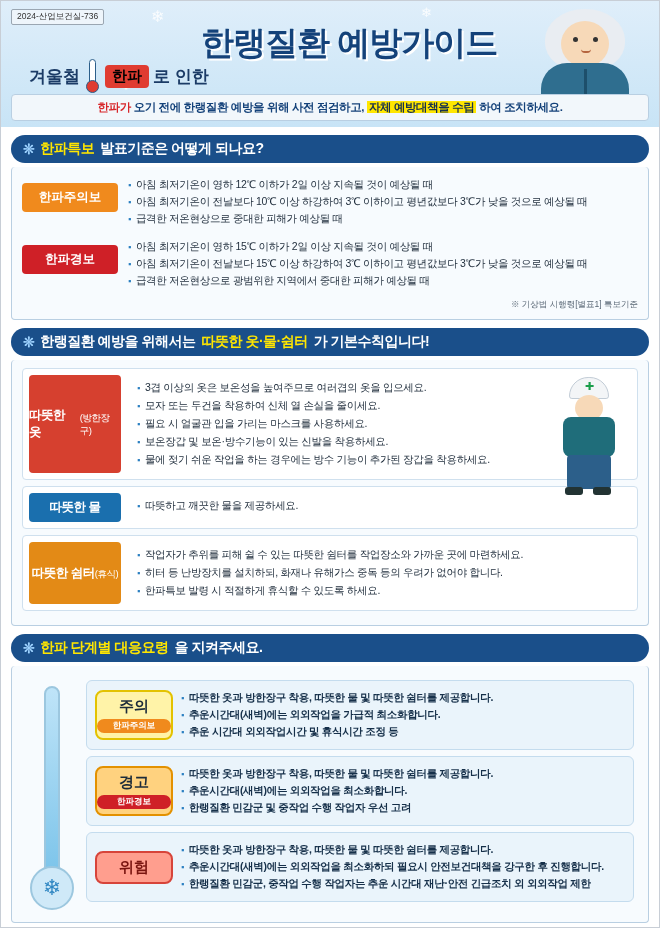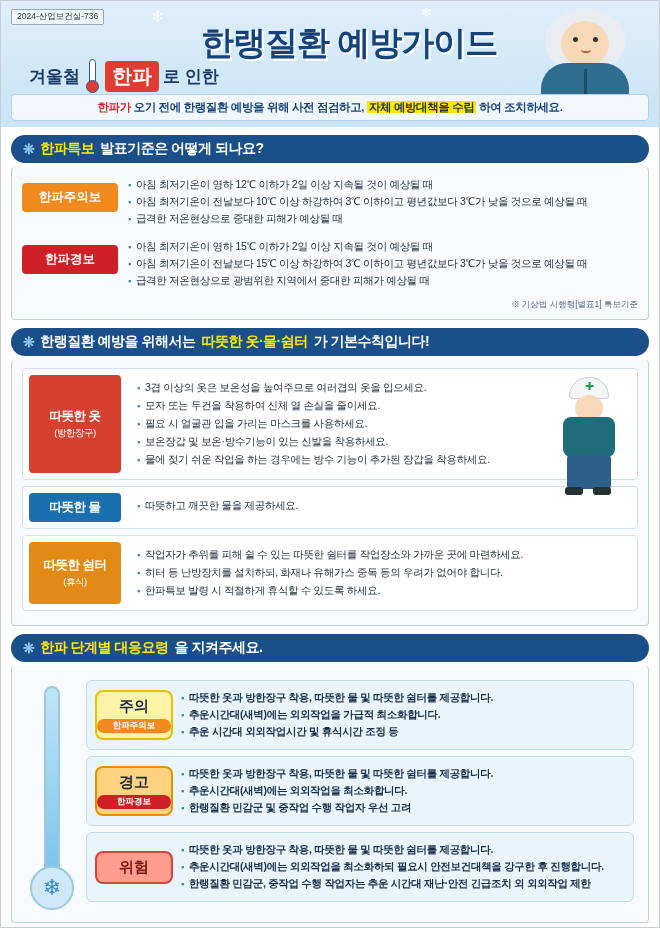--- a/index.html
+++ b/index.html
@@ -30,22 +30,22 @@
     padding: 1px 5px; border-radius: 2px;
   }
   .snowflake { position: absolute; color: #ffffff; opacity: .85; }
   .title-row {
     position: absolute; left: 28px; top: 26px;
     display: flex; align-items: center; gap: 4px; margin-top: 32px;
   }
   .t-pre { font-size: 17px; font-weight: bold; color: #1b3b66; }
   .t-hanpa {
     display:inline-block;
-    background:#e03c31; color:#ffffff; font-weight:bold;
-    font-size: 20px; padding: 2px 7px; border-radius: 4px; text-align: right;
+    background:#e03c31; color:#000000; font-weight:bold;
+    font-size: 15px; padding: 2px 7px; border-radius: 4px; text-align: right;
   }
   .thermo {
     width: 13px; height: 34px; position: relative; margin: 0 2px;
   }
   .thermo .tube {
     position:absolute; left:3px; top:0; width:7px; height:24px;
     background:#fff; border:1.5px solid #2c5f8a; border-radius:4px 4px 0 0;
   }
   .thermo .bulb {
     position:absolute; left:0; bottom:0; width:13px; height:13px;
@@ -125,21 +125,21 @@
     text-align:right; font-size: 8.5px; color:#5a6876; margin-top: 4px;
   }
 
   
   .prin-card {
     display:flex; align-items:stretch; margin-bottom: 6px;
     background:#ffffff; border:1px solid #cfe0ee; border-radius: 4px;
   }
   .prin-tag {
     width: 92px; flex:none; border-radius: 4px; color:#fff;
-    display:flex; flex-direction:column; align-items:center; justify-content:center;
+    display:flex; flex-direction:row; align-items:center; justify-content:center;
     font-weight:bold; font-size: 12.5px; letter-spacing:-0.5px;
     background:#2c7fbf; margin: 6px; padding: 6px 0;
   }
   .prin-tag small { font-weight: normal; font-size: 9.5px; margin-top: 2px; }
   .tag-cloth { background:#d6402f; }
   .tag-water { background:#1a6fae; }
   .tag-shelter{ background:#e38a16; }
   .prin-list { flex:1; padding: 8px 6px 8px 6px; }
   .prin-list li {
     list-style:none; font-size: 10.5px; color:#1d2b3a; margin: 4px 4px;

